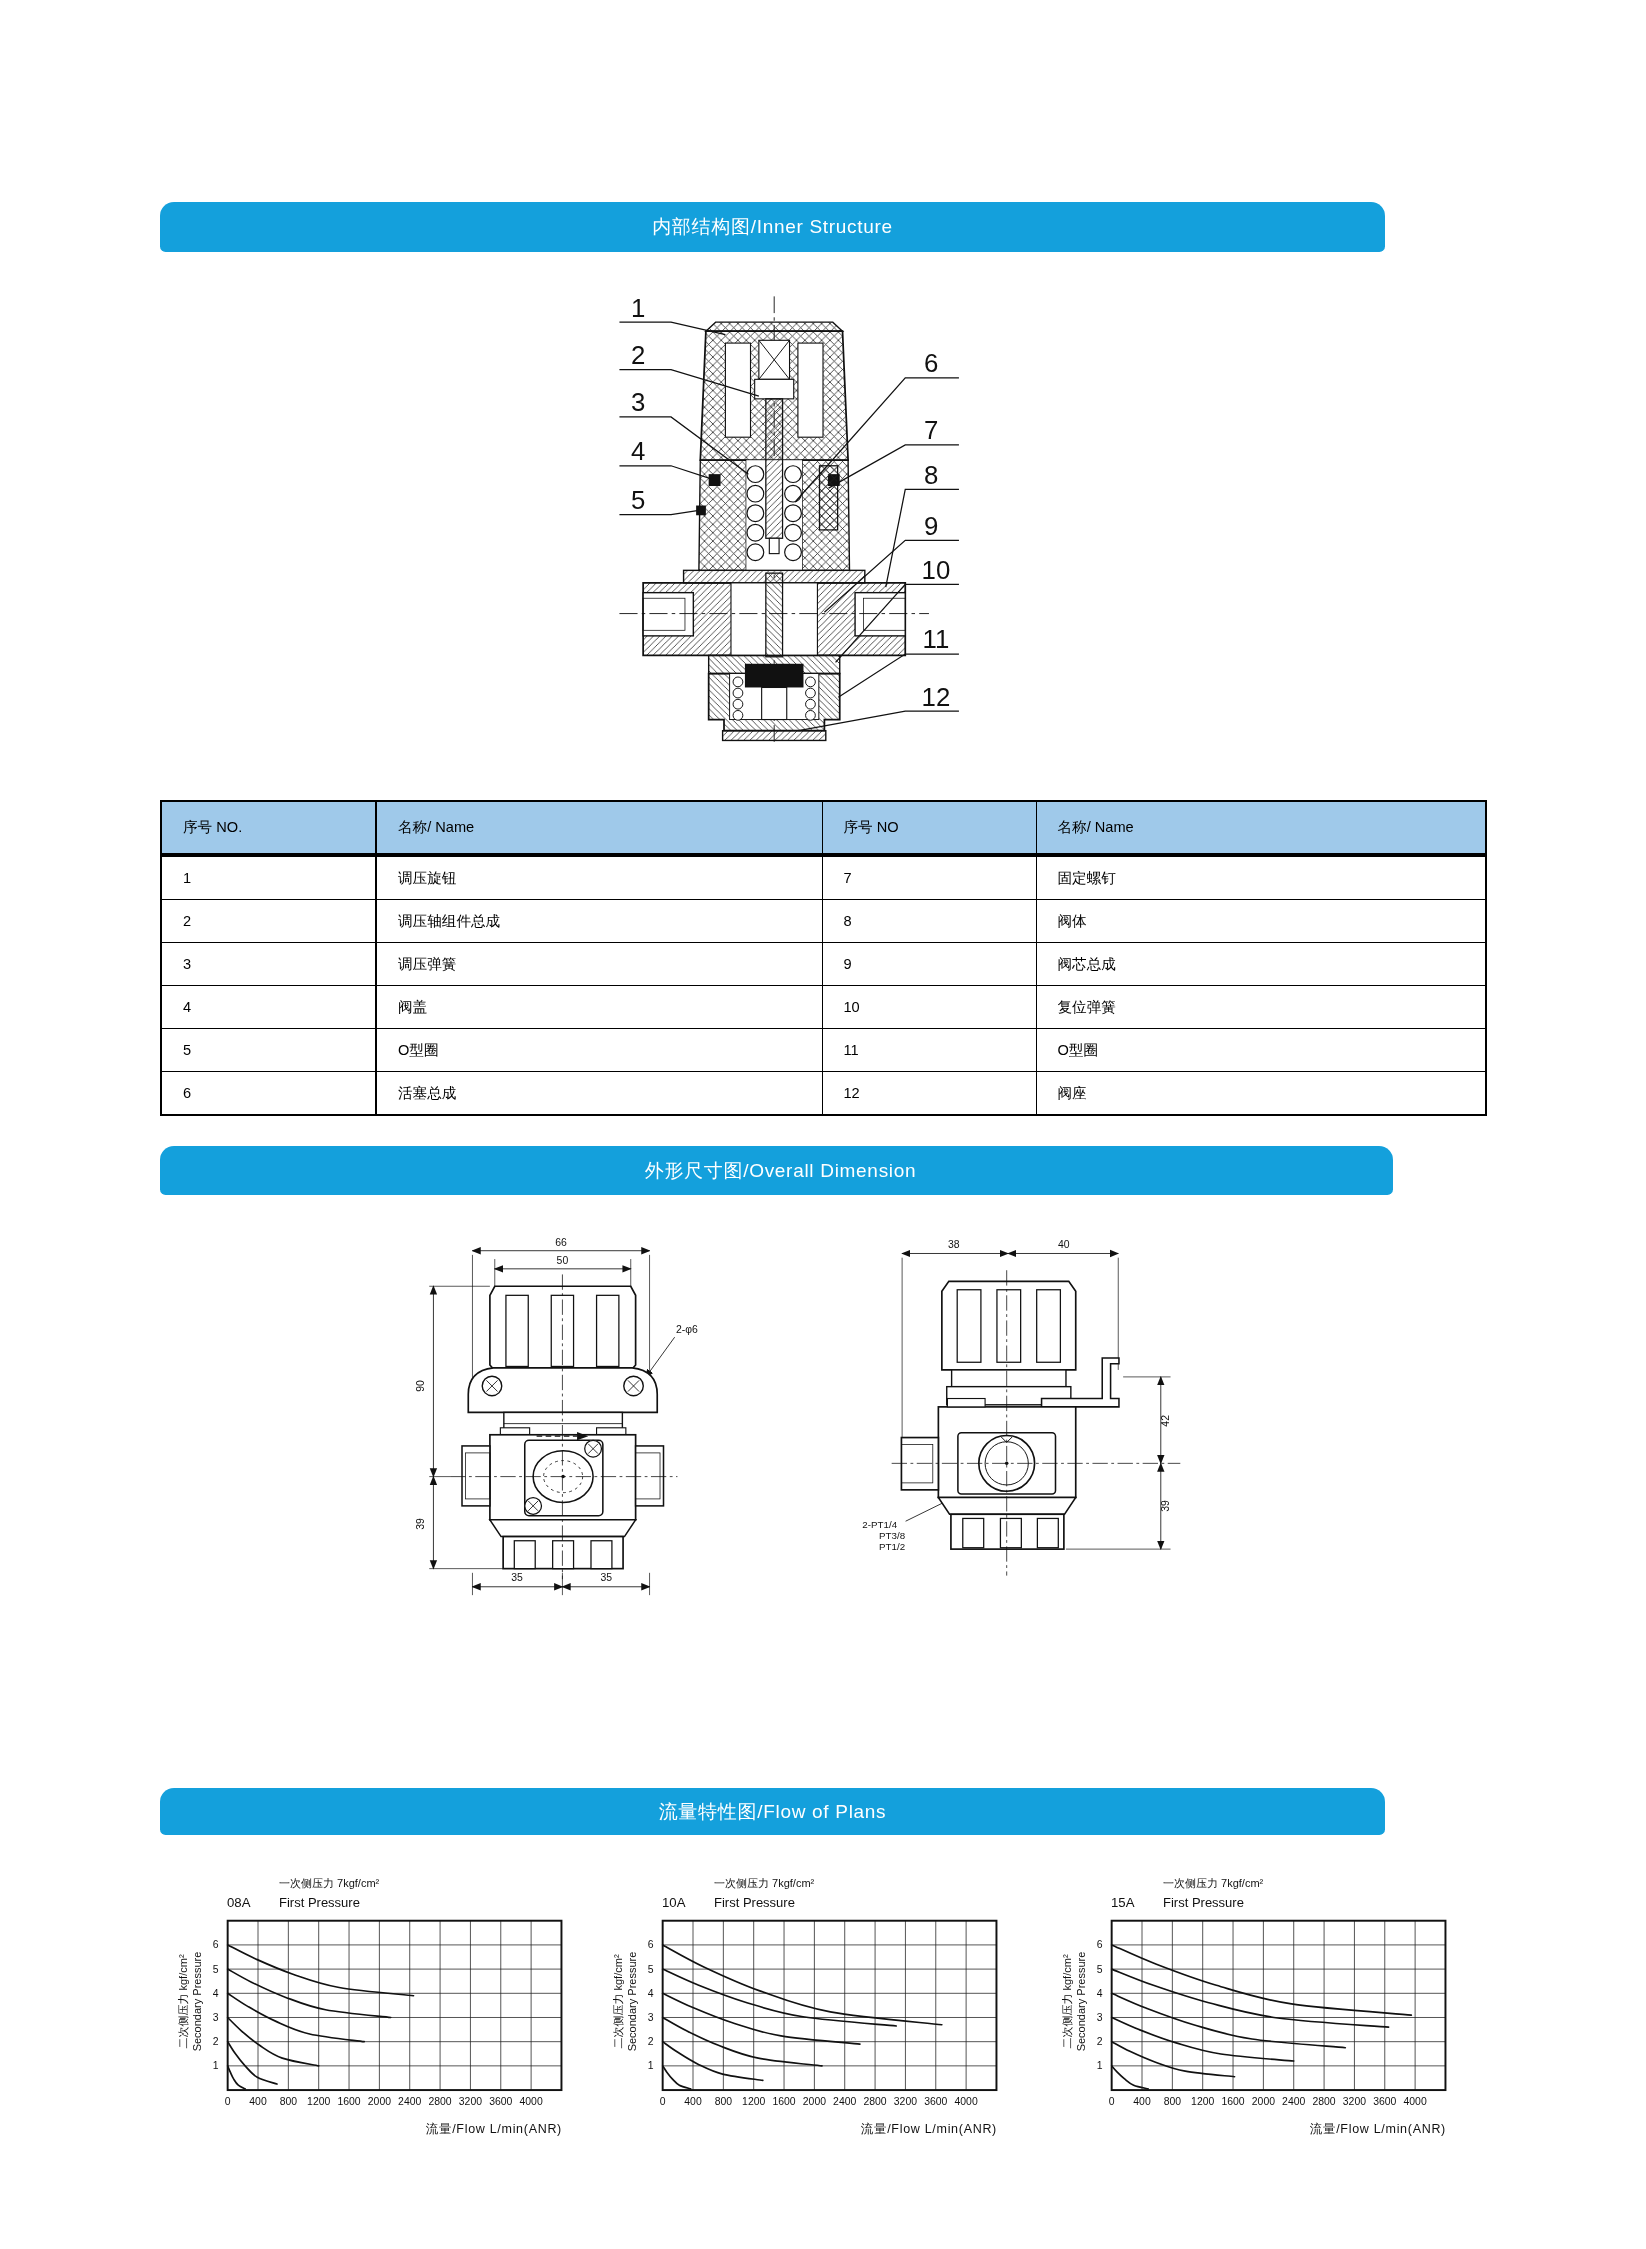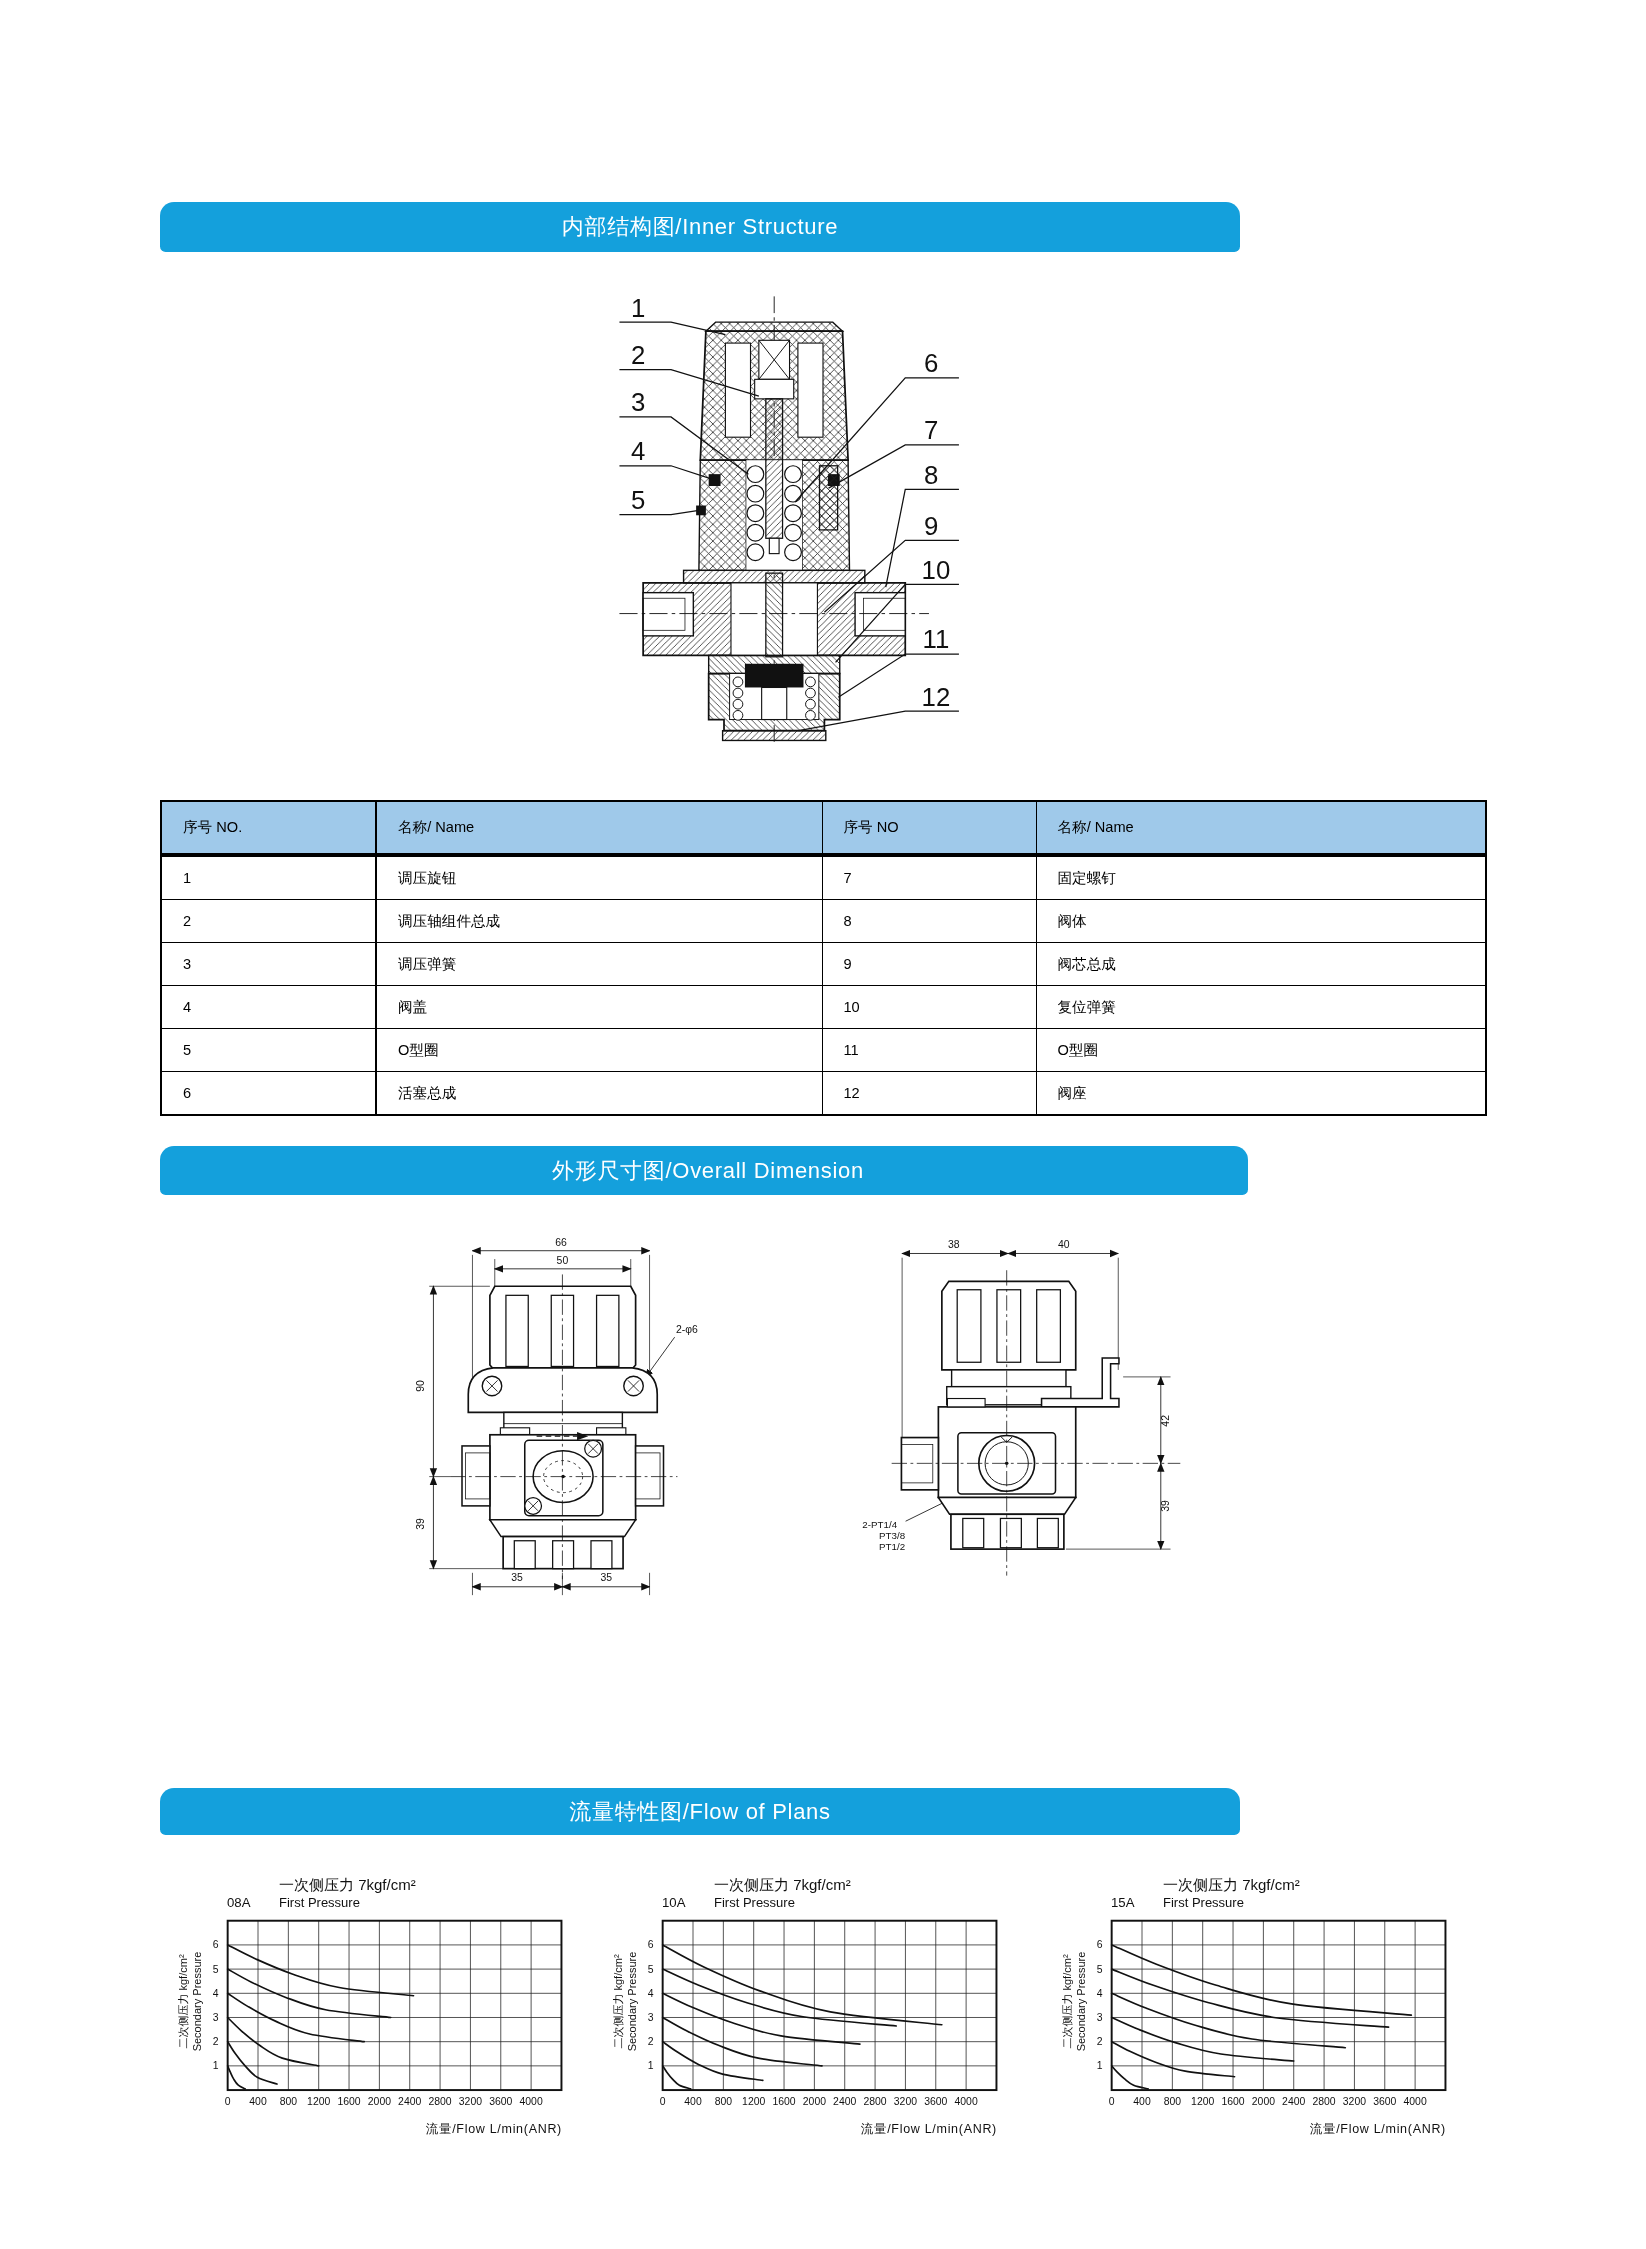--- a/index.html
+++ b/index.html
@@ -1,35 +1,35 @@
 <!DOCTYPE html>
 <html style="font-size:11px"><head>
 <meta charset="utf-8">
 <style>
   html,body{margin:0;padding:0;background:#fff;}
   #page{position:relative;width:1647px;height:2250px;background:#fff;overflow:hidden;
         font-family:"Liberation Sans","DejaVu Sans",sans-serif;color:#111;}
-  .banner{position:absolute;left:160px;width:1080px;height:50px;background:#14A0DC;
+  .banner{position:absolute;left:160px;width:1225px;height:50px;background:#14A0DC;
           border-radius:14px 14px 5.6px 5.6px;display:flex;align-items:center;justify-content:center;
-          color:#fff;font-size:22px;letter-spacing:0.7px;}
+          color:#fff;font-size:19px;letter-spacing:0.7px;}
   
   .parts-table{position:absolute;left:160px;top:800px;width:1325px;border-collapse:collapse;
                font-size:14.6px;color:#000;border:2.1px solid #000;table-layout:fixed;}
   .parts-table th{background:#9FC9EA;height:49px;text-align:left;padding-left:21px;font-weight:normal;
                   border:1.4px solid #000;border-bottom:4.9px solid #000;}
   .parts-table td{height:40px;padding-left:21px;border:1.4px solid #000;background:#fff;}
   .parts-table th:first-child,.parts-table td:first-child{border-right:2.1px solid #000;}
   
   svg text{font-family:"Liberation Sans","DejaVu Sans",sans-serif;}
   .dtext{font-size:15px;fill:#111;}
   .ptext{font-size:14px;fill:#111;}
   .lblnum{font-size:37px;fill:#111;}
   
   .chart{position:absolute;top:1862px;width:446px;height:310px;}
-  .chart .t-cn{position:absolute;left:105px;top:14px;font-size:15px;white-space:nowrap;}
+  .chart .t-cn{position:absolute;left:105px;top:14px;font-size:11px;white-space:nowrap;}
   .chart .model{position:absolute;left:53px;top:33px;font-size:13.2px;}
   .chart .t-en{position:absolute;left:105px;top:33px;font-size:13px;white-space:nowrap;}
   .chart .ylab{position:absolute;left:-45px;top:124px;width:125px;height:31px;
                transform:rotate(-90deg);text-align:center;font-size:11px;line-height:14px;white-space:nowrap;}
   .chart .xlab{position:absolute;left:54px;top:259px;width:334px;text-align:right;font-size:12.5px;letter-spacing:0.7px;}
   .chart svg{position:absolute;left:0;top:0;}
 </style>
 </head>
 <body>
 

